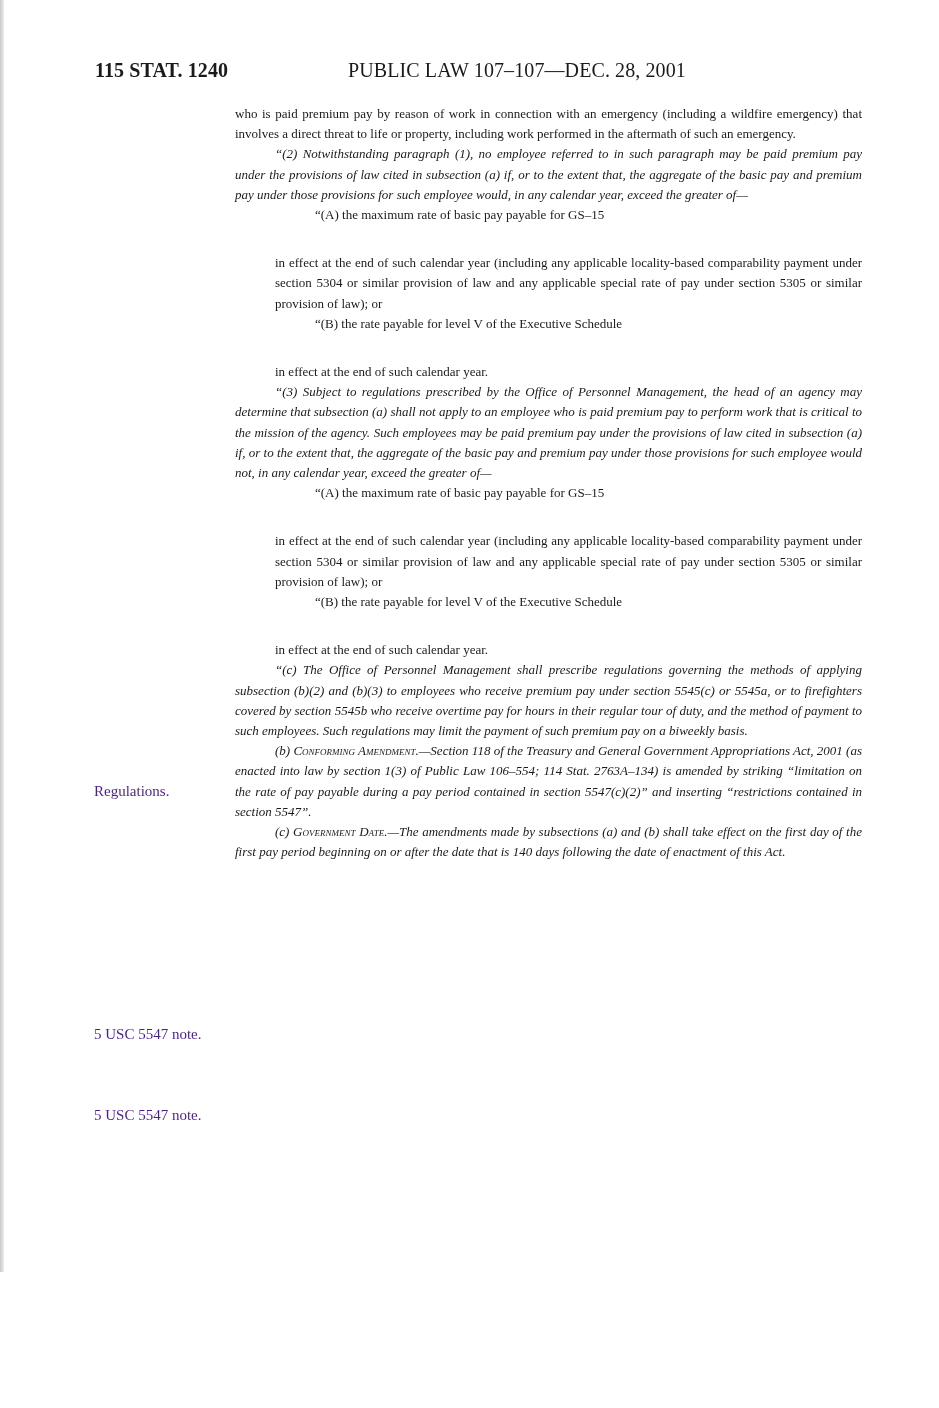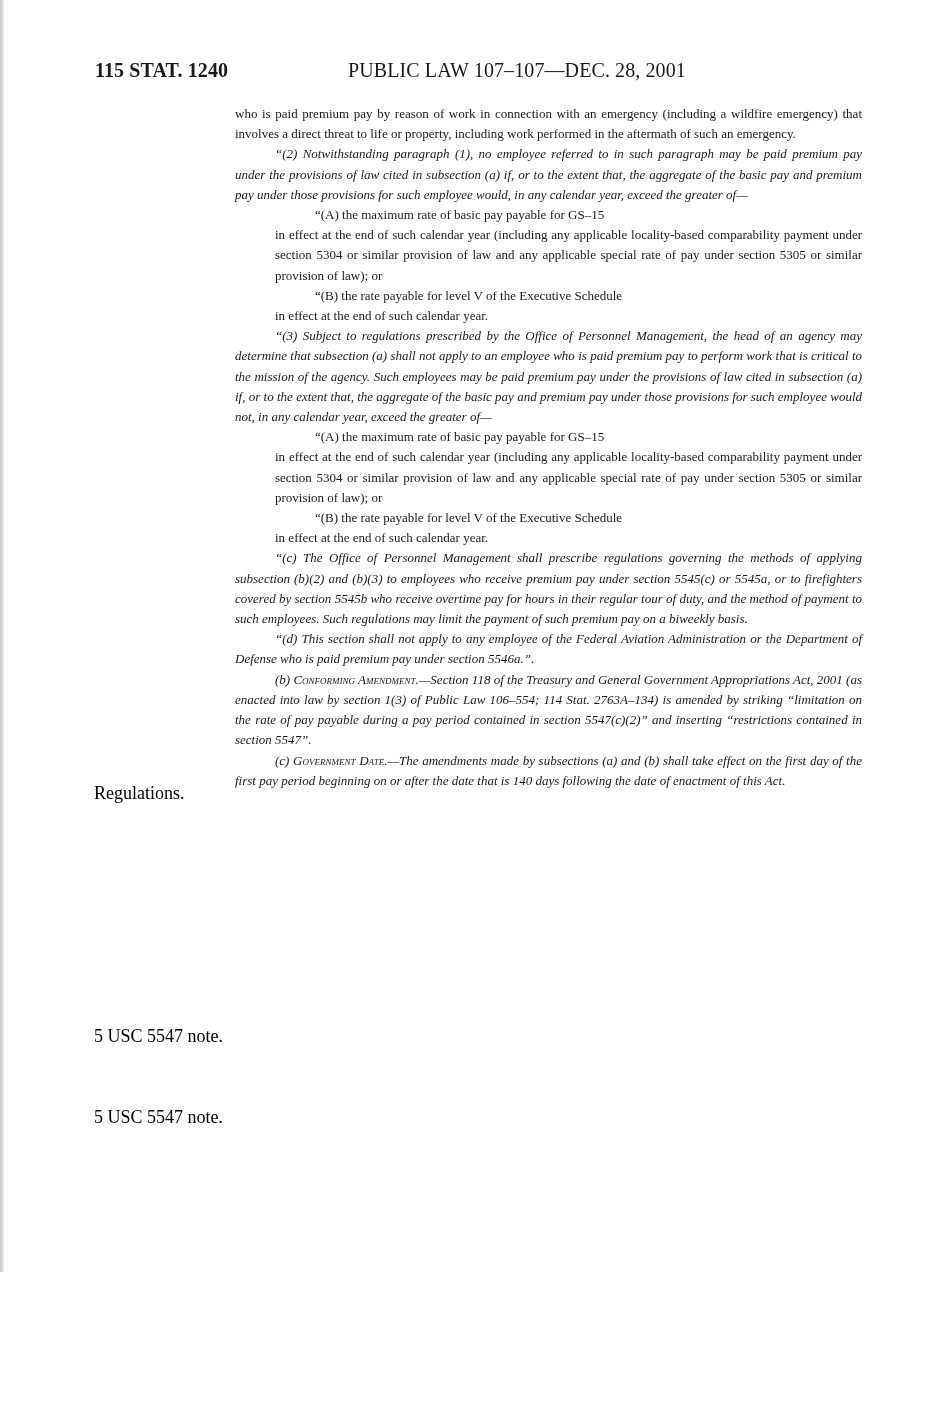--- a/index.html
+++ b/index.html
@@ -59,29 +59,30 @@
       text-align-last: left;
       hyphens: none;
     }
     .indent1 { text-indent: 40px; font-style: italic; }
     .hang {
       margin-left: 40px;
       text-indent: 40px;
     }
     .hang-body {
       margin-left: 40px;
+      margin-top: 28px;
     }
     .sc {
       font-variant: small-caps;
     }
     .side-note {
       position: absolute;
-      font-size: 18px;
+      font-size: 15px;
       white-space: nowrap;
-      color: #000000;
+      color: #4c1d95;
     }
   </style>
 </head>
 <body>
 
 <div class="left-edge"></div>
 
 <div class="running-head">
   <span class="stat">115 STAT. 1240</span>
   <span class="law">PUBLIC LAW 107–107—DEC. 28, 2001</span>
@@ -100,18 +101,17 @@
   <p class="p hang">“(B) the rate payable for level V of the Executive Schedule</p>
   <p class="p hang-body">in effect at the end of such calendar year.</p>
 
   <p class="p indent1">“(3) Subject to regulations prescribed by the Office of Personnel Management, the head of an agency may determine that subsection (a) shall not apply to an employee who is paid premium pay to perform work that is critical to the mission of the agency. Such employees may be paid premium pay under the provisions of law cited in subsection (a) if, or to the extent that, the aggregate of the basic pay and premium pay under those provisions for such employee would not, in any calendar year, exceed the greater of—</p>
   <p class="p hang">“(A) the maximum rate of basic pay payable for GS–15</p>
   <p class="p hang-body">in effect at the end of such calendar year (including any applicable locality-based comparability payment under section 5304 or similar provision of law and any applicable special rate of pay under section 5305 or similar provision of law); or</p>
   <p class="p hang">“(B) the rate payable for level V of the Executive Schedule</p>
   <p class="p hang-body">in effect at the end of such calendar year.</p>
 
   <p class="p indent1">“(c) The Office of Personnel Management shall prescribe regulations governing the methods of applying subsection (b)(2) and (b)(3) to employees who receive premium pay under section 5545(c) or 5545a, or to firefighters covered by section 5545b who receive overtime pay for hours in their regular tour of duty, and the method of payment to such employees. Such regulations may limit the payment of such premium pay on a biweekly basis.</p>
-  <p class="p indent1">“(d) This section shall not apply to any employee of the Federal Aviation Administration or the Department of Defense who is paid premium pay under section 5546a.”.</p>
 
   <p class="p indent1"><span>(b) </span><span class="sc">Conforming Amendment.</span><span>—Section 118 of the Treasury and General Government Appropriations Act, 2001 (as enacted into law by section 1(3) of Public Law 106–554; 114 Stat. 2763A–134) is amended by striking “limitation on the rate of pay payable during a pay period contained in section 5547(c)(2)” and inserting “restrictions contained in section 5547”.</span></p>
 
   <p class="p indent1"><span>(c) </span><span class="sc">Government Date.</span><span>—The amendments made by subsections (a) and (b) shall take effect on the first day of the first pay period beginning on or after the date that is 140 days following the date of enactment of this Act.</span></p>
 </div>
 
 </body></html>

